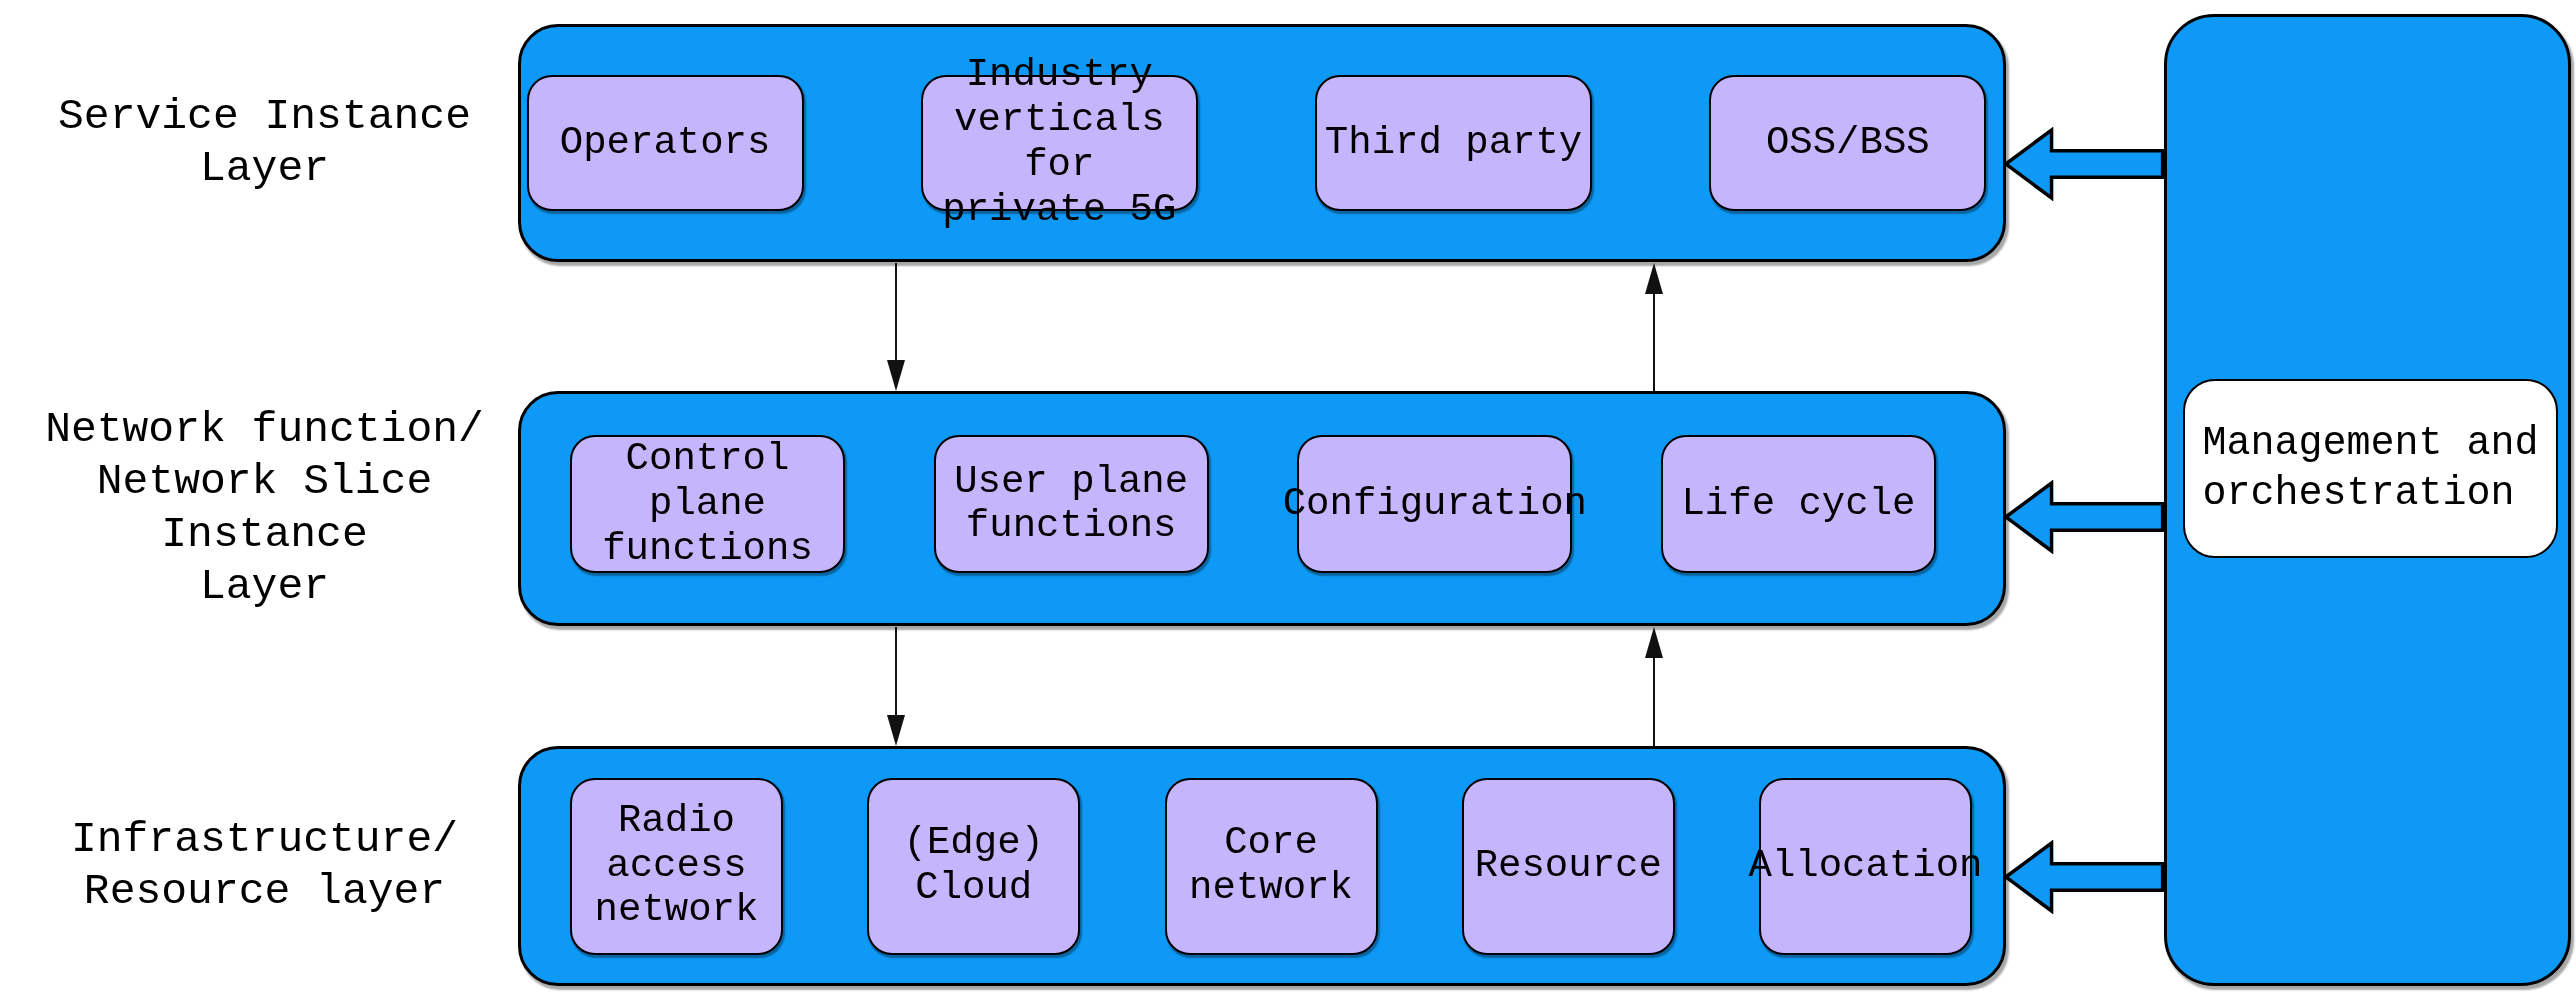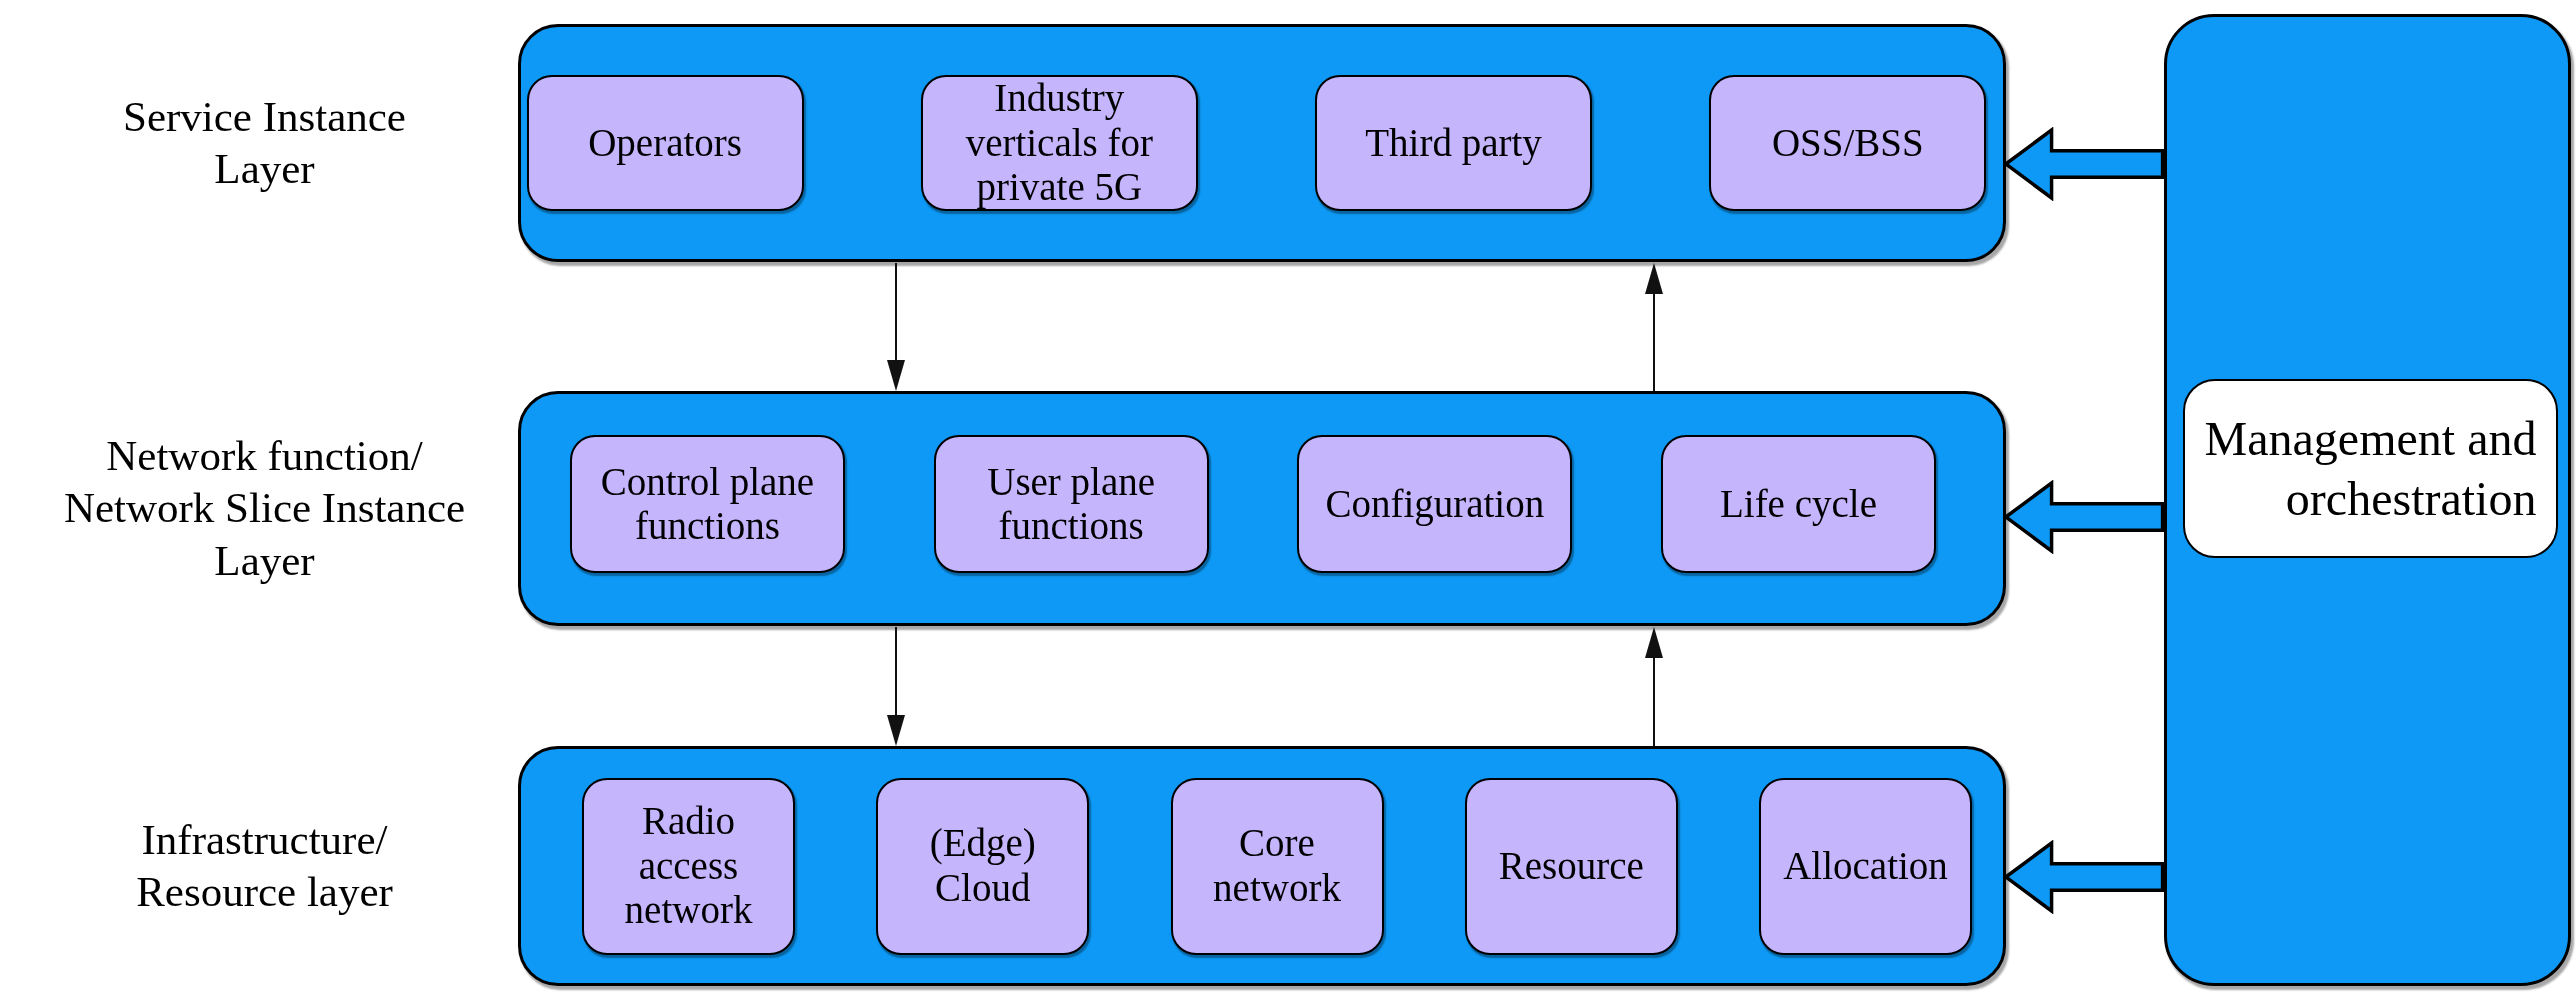--- a/index.html
+++ b/index.html
@@ -4,21 +4,21 @@
 <style>
   :root{
     --blue:#0D99F5;
     --ink:#000000;
   }
   html,body{margin:0;padding:0;background:#ffffff;}
   .canvas{
     position:relative;
     width:2576px;height:997px;
     background:#ffffff;
-    font-family:Liberation Serif, serif;
+    font-family:Liberation Mono, monospace;
     color:var(--ink);
     overflow:hidden;
   }
   
   .llabel{
     position:absolute;left:28px;width:473px;
     display:flex;align-items:center;justify-content:center;
     text-align:center;font-size:43px;line-height:1.22;
     white-space:pre-line;
   }
@@ -33,21 +33,21 @@
     border-radius:40px;
     box-sizing:border-box;
     box-shadow:2.1px 3.5px 2.1px rgba(0,0,0,0.35);
   }
   .layer.l1{top:24px;height:238px;}
   .layer.l2{top:391px;height:235px;}
   .layer.l3{top:746px;height:240px;}
   .row{display:flex;height:100%;align-items:center;justify-content:space-between;box-sizing:border-box;}
   .row.r1{padding:0 16.7px 0 5.6px;}
   .row.r2{padding:0 67px 0 49px;}
-  .row.r3{padding:0 31px 0 49px;margin-left:12px;}
+  .row.r3{padding:0 31px 0 49px;}
   .node{
     background:#c4b5fd;
     border:2.8px solid var(--ink);
     border-radius:25px;
     display:flex;align-items:center;justify-content:center;
     text-align:center;
     font-size:39px;line-height:1.15;
     white-space:pre-line;
     box-sizing:border-box;
     box-shadow:1.4px 2.8px 1.4px rgba(0,0,0,0.35);
@@ -63,21 +63,21 @@
     border-radius:50px;
     box-sizing:border-box;
     box-shadow:2.1px 3.5px 2.1px rgba(0,0,0,0.35);
   }
   .mgmt-box{
     position:absolute;left:2183px;top:379px;width:375px;height:179px;
     background:#ffffff;
     border:2.8px solid var(--ink);
     border-radius:32px;
     display:flex;align-items:center;justify-content:center;
-    text-align:right;font-size:48px;line-height:1.25;
+    text-align:left;font-size:40px;line-height:1.25;
     white-space:pre-line;
     box-sizing:border-box;
   }
   
   .vline{position:absolute;width:2.1px;background:#111111;}
   .head-down{
     position:absolute;width:0;height:0;
     border-left:9px solid transparent;border-right:9px solid transparent;
     border-top:31px solid #111111;
   }

